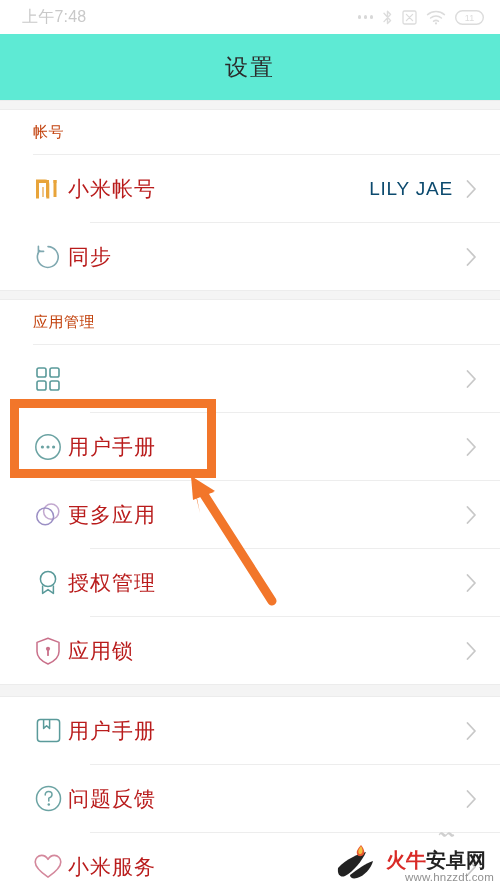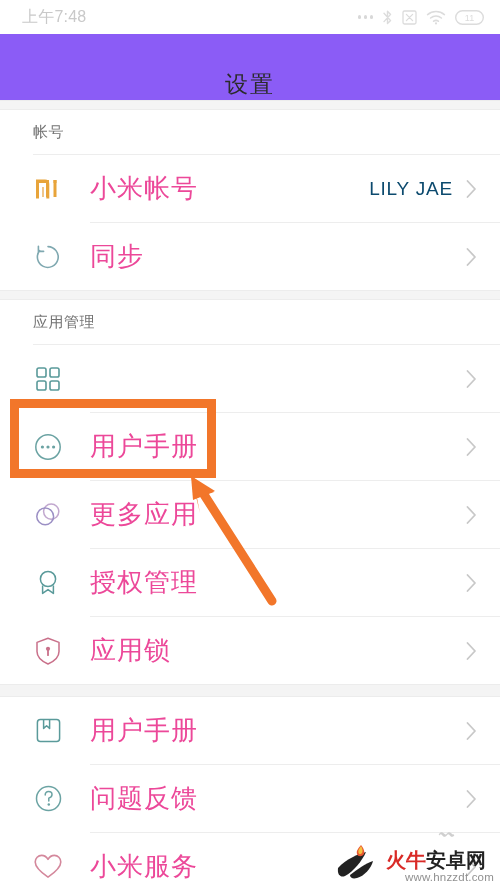--- a/index.html
+++ b/index.html
@@ -21,41 +21,41 @@
     gap:28px;
   }
   .status-time{ font-size:16px; color:#c9c9c9; letter-spacing:.2px; }
   .status-icons{ display:flex; align-items:center; gap:9px; }
   .si{ display:flex; align-items:center; }
   .si svg{ display:block; }
   .dots-ic{ display:flex; gap:2.5px; align-items:center; }
   .dots-ic i{ width:3.5px; height:3.5px; border-radius:50%; background:#d8d8d8; display:block; }
 
   
-  .titlebar{ height:66px; display:flex; align-items:flex-end; justify-content:center; background:#8b5cf6; }
+  .titlebar{ height:66px; display:flex; align-items:center; justify-content:center; background:#5eead4; }
   .title{ font-size:23px; color:#2b2b2b; letter-spacing:2px; font-weight:400; }
 
   .gap{ height:10px; background:#f4f4f4; border-top:1px solid #ececec; border-bottom:1px solid #ececec; }
   .gap.tall{ height:13px; }
 
   
   .group{ background:#fff; }
   .group-header{
     height:44px; display:flex; align-items:center;
-    padding-left:33px; font-size:15px; color:#737373; letter-spacing:.5px;
+    padding-left:33px; font-size:15px; color:#c2410c; letter-spacing:.5px;
   }
   .group-header-rule{ height:1px; background:#ededed; margin-left:33px; }
 
   .row{
     position:relative; height:67px; display:flex; align-items:center;
     padding-left:28px; padding-right:22px; background:#fff;
   }
   .row .icon{ width:40px; height:40px; display:flex; align-items:center; justify-content:center; flex:0 0 40px; }
   .row .icon svg{ display:block; }
-  .row .label{ margin-left:22px; font-size:26px; color:#ec4899; letter-spacing:1px; }
+  .row .label{ font-size:21px; color:#b91c1c; letter-spacing:1px; }
   .row .value{ margin-left:auto; font-size:19px; color:#0c4a6e; letter-spacing:.8px; }
   .row .chev{ margin-left:14px; display:flex; align-items:center; }
   .row.has-value .chev{ margin-left:12px; }
   .row:not(.has-value) .chev{ margin-left:auto; }
   .row-sep{ height:1px; background:#ededed; margin-left:90px; }
 
   
   .ann-box{
     position:absolute; left:10px; top:399px; width:206px; height:79px;
     border:9px solid #f2762a; background:transparent; pointer-events:none; z-index:30;

